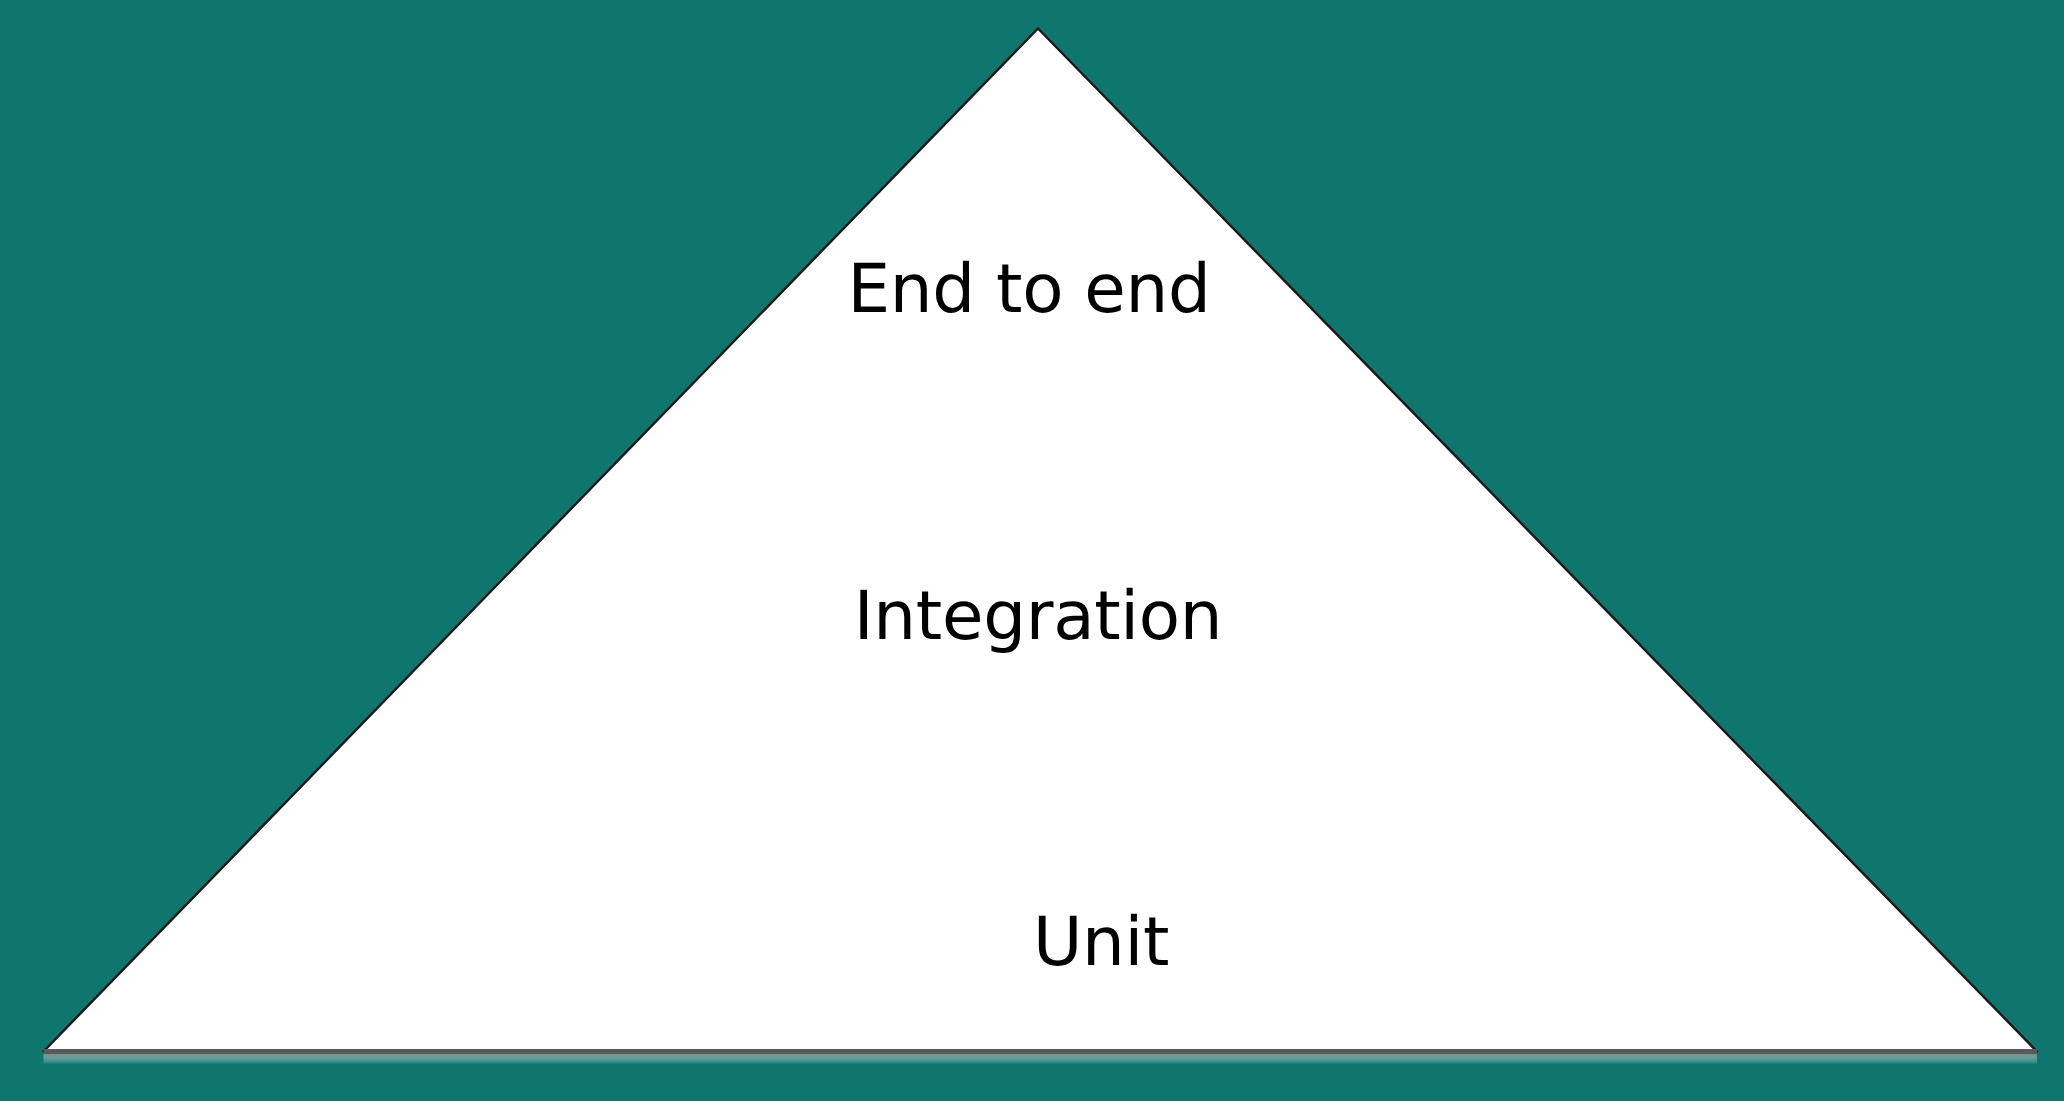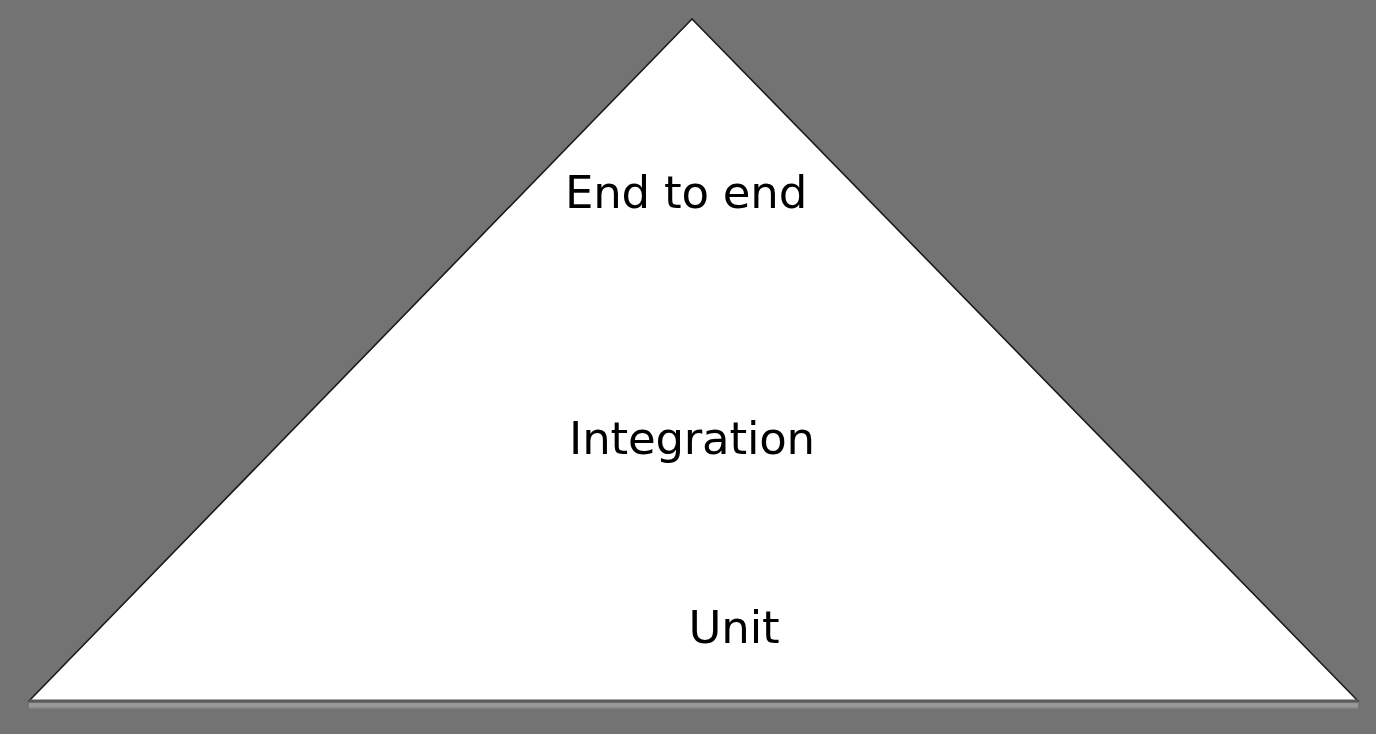--- a/index.html
+++ b/index.html
@@ -11,21 +11,21 @@
   body {
     width: 1376px;
     height: 734px;
     overflow: hidden;
     font-family: "DejaVu Sans", "Liberation Sans", sans-serif;
   }
   #diagram-root {
     position: relative;
     width: 1376px;
     height: 734px;
-    background: #737373;
+    background: #0f766e;
   }
   #pyramid-svg {
     position: absolute;
     left: 0;
     top: 0;
     width: 1376px;
     height: 734px;
     display: block;
   }
   .layer-label {
@@ -48,21 +48,21 @@
   #label-end-to-end {
     top: 170px;
     font-size: 45px;
   }
   #label-end-to-end > span { left: -2px; }
 
   #label-integration {
     top: 388px;
     font-size: 45px;
   }
-  #label-integration > span { left: 4px; margin-top: 28px; }
+  #label-integration > span { left: 4px; }
 
   #label-unit {
     top: 605px;
     font-size: 45px;
     margin-left: 40px;
   }
   #label-unit > span { left: 6px; }
 </style>
 </head>
 <body>

